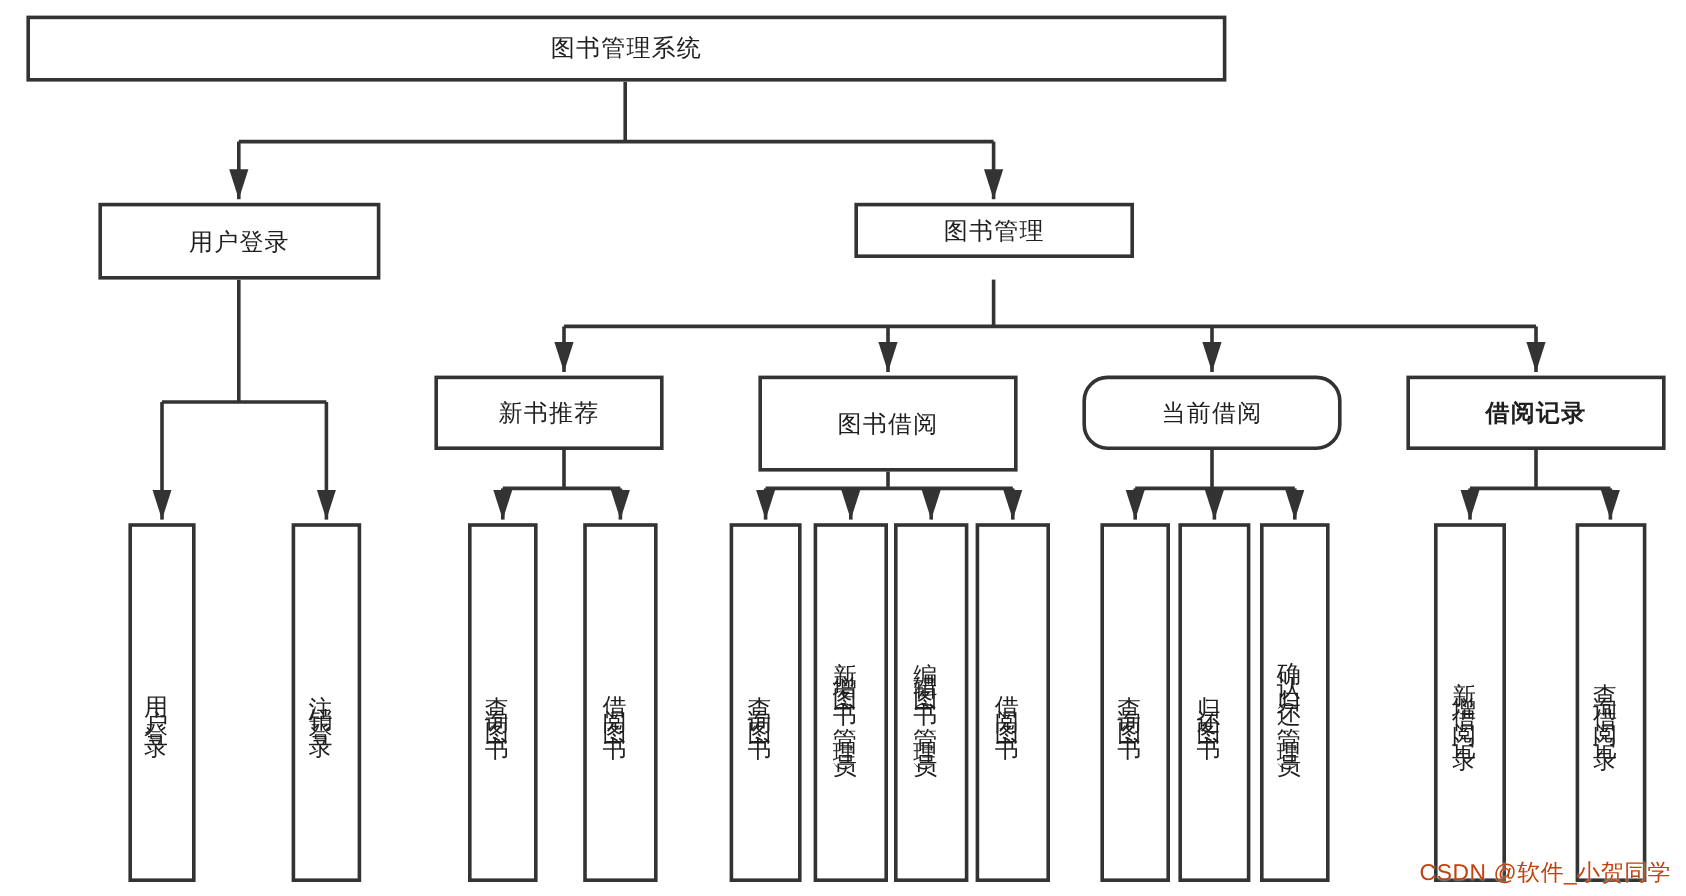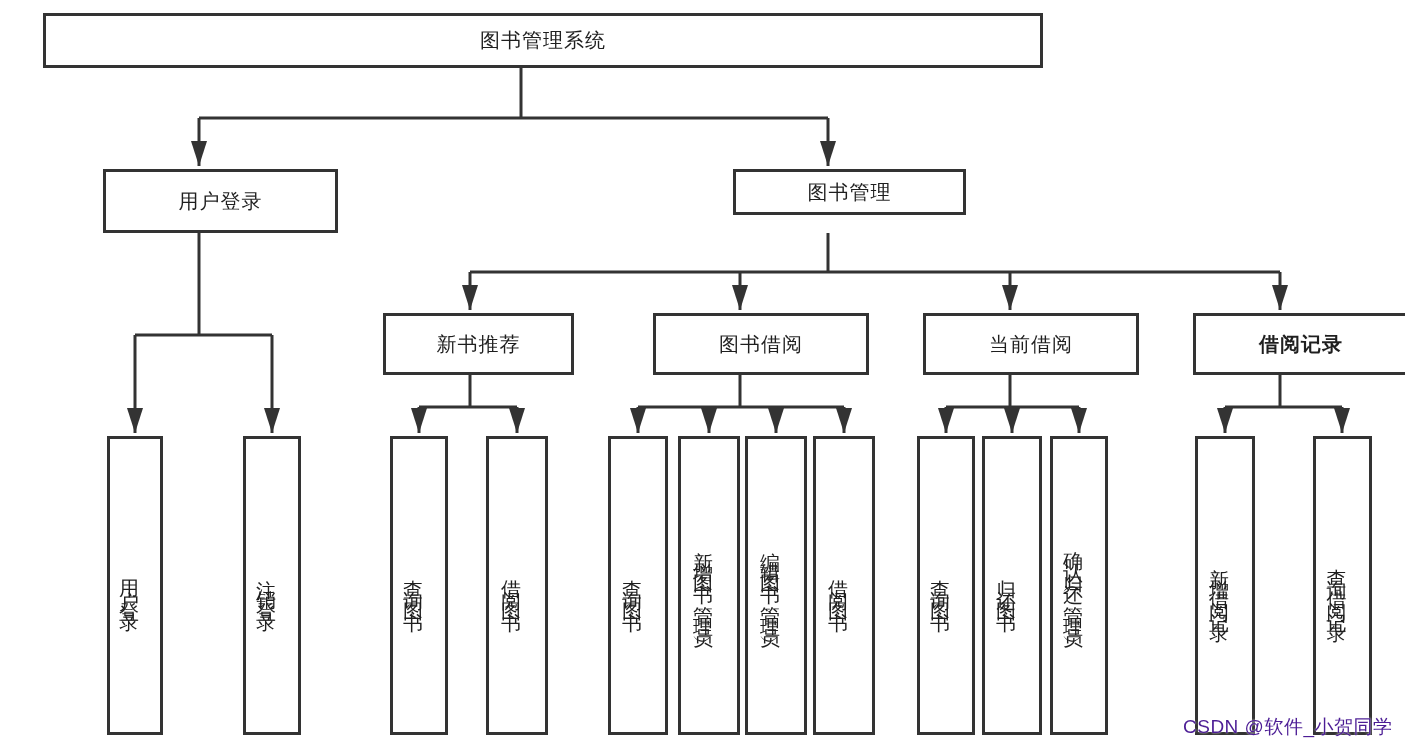--- a/index.html
+++ b/index.html
@@ -17,21 +17,20 @@
     position: absolute;
     background: #ffffff;
     border: 3px solid #333333;
     display: flex;
     align-items: center;
     justify-content: center;
     z-index: 2;
     font-size: 20px;
     letter-spacing: 1px;
     color: #1f1f1f;
-    margin-left: 21px;
   }
   .vnode {
     position: absolute;
     background: #ffffff;
     border: 3px solid #333333;
     display: flex;
     align-items: center;
     justify-content: center;
     z-index: 2;
     top: 436px;
@@ -45,43 +44,43 @@
     line-height: 1;
     white-space: nowrap;
     padding-block-start: 11px; 
     color: #1f1f1f;
   }
   
   .n-root            { left: 22px;   top: 13px;  width: 1000px; height: 55px; }
   .n-user-login      { left: 82px;   top: 169px; width: 235px;  height: 64px; }
   .n-book-mgmt       { left: 712px;  top: 169px; width: 233px;  height: 46px; }
   .n-new-book-rec    { left: 362px;  top: 313px; width: 191px;  height: 62px; }
-  .n-book-borrow     { left: 632px;  top: 313px; width: 216px;  height: 62px; }
-  .n-current-borrow  { left: 902px;  top: 313px; width: 216px;  height: 62px; }
+  .n-book-borrow     { left: 632px;  top: 313px; width: 216px;  height: 80px; }
+  .n-current-borrow  { left: 902px;  top: 313px; width: 216px;  height: 62px; border-radius: 21px; }
   .n-borrow-records  { left: 1172px; top: 313px; width: 216px;  height: 62px; font-weight: bold; }
   
   .v-user-login      { left: 107px;  width: 56px; }
   .v-logout          { left: 243px;  width: 58px; }
   .v-query-books-1   { left: 390px;  width: 58px; }
   .v-borrow-books-1  { left: 486px;  width: 62px; }
   .v-query-books-2   { left: 608px;  width: 60px; }
   .v-add-books       { left: 678px;  width: 62px; }
   .v-edit-books      { left: 745px;  width: 62px; }
   .v-borrow-books-2  { left: 813px;  width: 62px; }
   .v-query-books-3   { left: 917px;  width: 58px; }
   .v-return-books    { left: 982px;  width: 60px; }
   .v-confirm-return  { left: 1050px; width: 58px; }
   .v-add-record      { left: 1195px; width: 60px; }
   .v-query-record    { left: 1313px; width: 59px; }
   .watermark {
     position: absolute;
     left: 1183px; top: 714px;
     z-index: 3;
     font-size: 19px;
-    color: #4c1d95;
+    color: #c2410c;
     text-shadow: 0 0 2px #ffffff;
     white-space: nowrap;
     letter-spacing: 0.5px;
   }
 </style>
 </head>
 <body>
 
 <div id="canvas">
 

